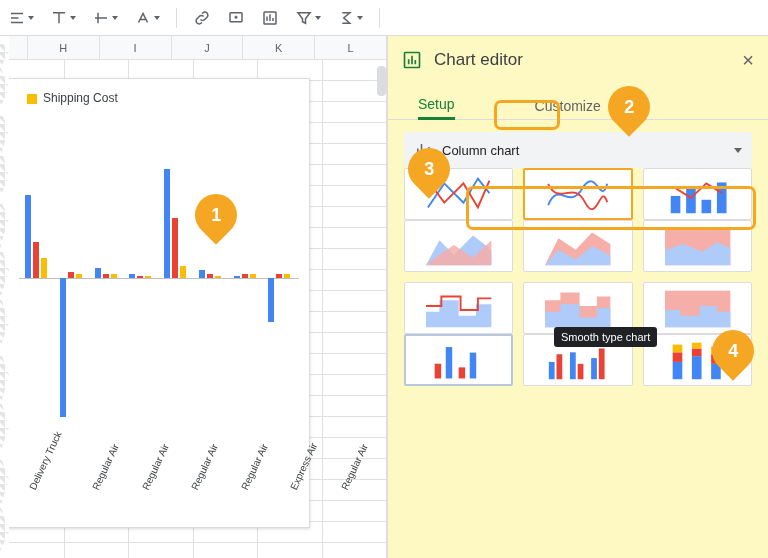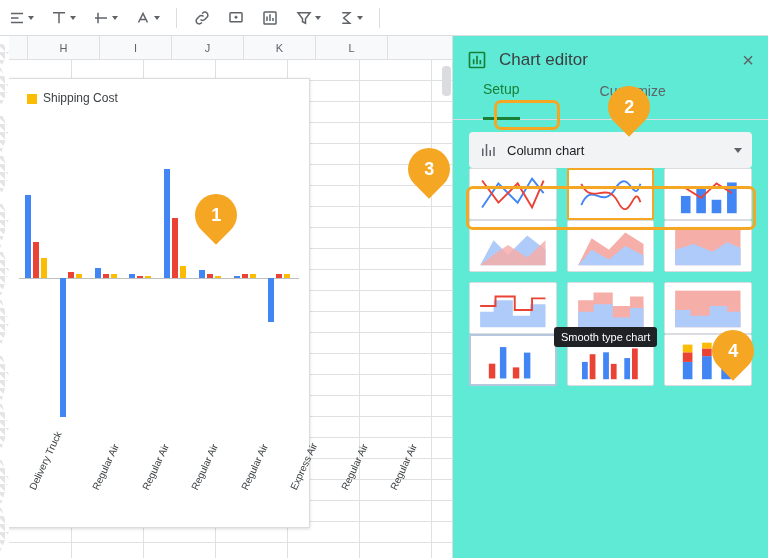--- a/index.html
+++ b/index.html
@@ -8,21 +8,21 @@
   
   .toolbar { height: 36px; display: flex; align-items: center; padding: 0 8px; gap: 16px; border-bottom: 1px solid #dadce0; background: #fff; }
   .tool { display: flex; align-items: center; color: #5f6368; cursor: pointer; }
   .tool svg { width: 18px; height: 18px; }
   .tool .drop { width: 0; height: 0; border-left: 3px solid transparent; border-right: 3px solid transparent; border-top: 4px solid #5f6368; margin-left: 2px; }
   .divider { width: 1px; height: 20px; background: #dadce0; }
 
   
   .main { position: absolute; top: 36px; left: 0; right: 0; bottom: 0; display: flex; }
   .sheet-area { flex: 1; position: relative; overflow: hidden; }
-  .panel { width: 316px; border-left: 1px solid #dadce0; display: flex; flex-direction: column; background: #5eead4; }
+  .panel { width: 381px; border-left: 1px solid #dadce0; display: flex; flex-direction: column; background: #fef9c3; }
 
   
   .colhdrs { height: 24px; display: flex; border-bottom: 1px solid #e0e0e0; background: #f8f9fa; }
   .colhdr { width: 72px; text-align: center; font-size: 11px; color: #5f6368; line-height: 24px; border-right: 1px solid #e0e0e0; }
   .colhdr:first-child { width: 28px; }
   .gridcells { position: absolute; top: 24px; left: 0; right: 0; bottom: 0; background: #fff; }
   .gridcells .row { height: 21px; border-bottom: 1px solid #e0e0e0; display: flex; }
   .gridcells .row .cell { width: 72px; border-right: 1px solid #e0e0e0; }
   .vscroll { position: absolute; right: 1px; top: 30px; width: 9px; height: 30px; background: #dadce0; border-radius: 4px; }
 
@@ -40,21 +40,21 @@
   .bar.b3 { background: #fbbc04; left: 20px; }
   .xlabels { position: absolute; left: 20px; right: 10px; bottom: 0; top: calc(100% - 88px); display: flex; }
   .xlabels .xl { flex: 1; font-size: 10px; color: #3c4043; transform: rotate(-65deg); transform-origin: left top; white-space: nowrap; position: relative; top: 48px; left: 6px; }
 
   
   .panel-head { height: 48px; display: flex; align-items: center; gap: 12px; padding: 0 14px; }
   .panel-head svg { stroke:#188038; width: 20px; height: 20px; }
   .panel-title { font-size: 17px; color: #3c4043; flex: 1; }
   .close { font-size: 20px; color: #5f6368; cursor: pointer; line-height: 1; }
   .tabs { display: flex; border-bottom: 1px solid #dadce0; padding: 0 30px; gap: 80px; height: 36px; align-items: flex-end; }
-  .tab { font-size: 14px; color: #5f6368; padding-bottom: 20px; cursor: pointer; }
+  .tab { font-size: 14px; color: #5f6368; padding-bottom: 5px; cursor: pointer; }
   .tab.active { color: #188038; border-bottom: 3px solid #188038; margin-bottom: -1px; }
   .setup-ring { position: absolute; border: 3px solid #f5a623; border-radius: 7px; pointer-events: none; }
   .panel-body { flex: 1; padding: 12px 16px; overflow: hidden; }
   .label { font-size: 12px; color: #5f6368; margin-bottom: 6px; }
   .dropdown { display: flex; align-items: center; gap: 10px; height: 36px; padding: 0 10px; background: #f1f3f4; border-radius: 4px; cursor: pointer; }
   .dropdown .dd-caret { margin-left: auto; width:0; height:0; border-left:4px solid transparent; border-right:4px solid transparent; border-top:5px solid #5f6368;}
   .section-title { font-size: 12px; color: #5f6368; margin: 14px 0 6px; }
   .gallery { display: grid; grid-template-columns: repeat(3, 1fr); gap: 10px; }
   .thumb { height: 52px; border: 1px solid #dadce0; border-radius: 2px; background: #fff; cursor: pointer; position: relative; display: flex; align-items: flex-end; justify-content: center; }
   .thumb.sel { border: 2px solid #f5a623; }

